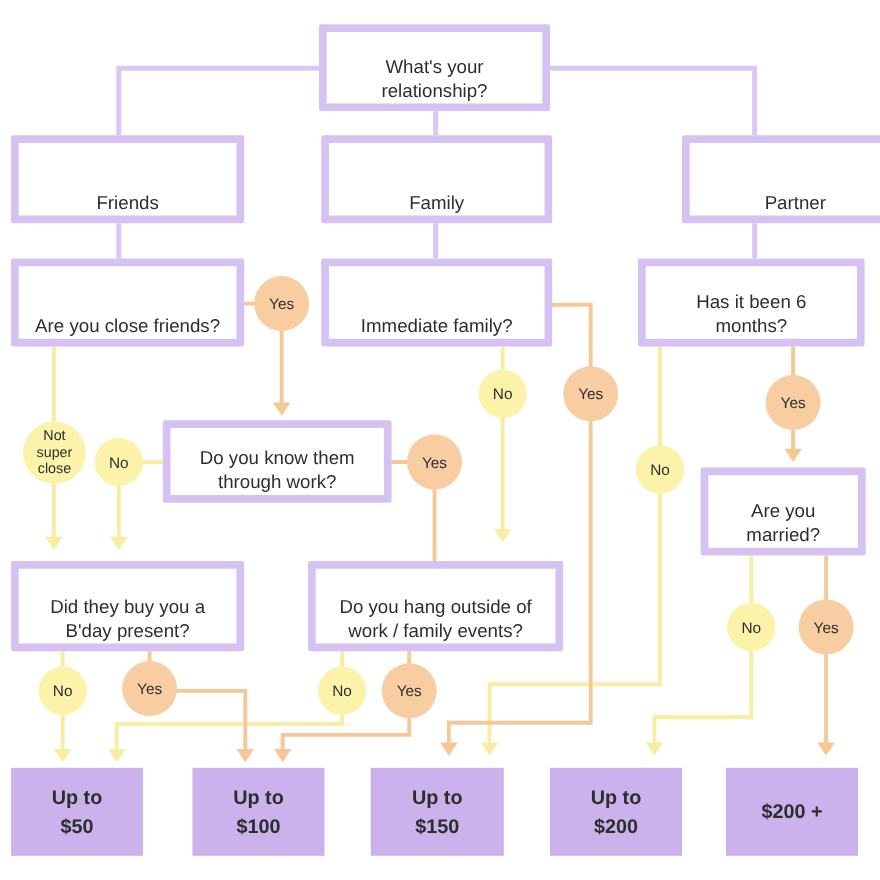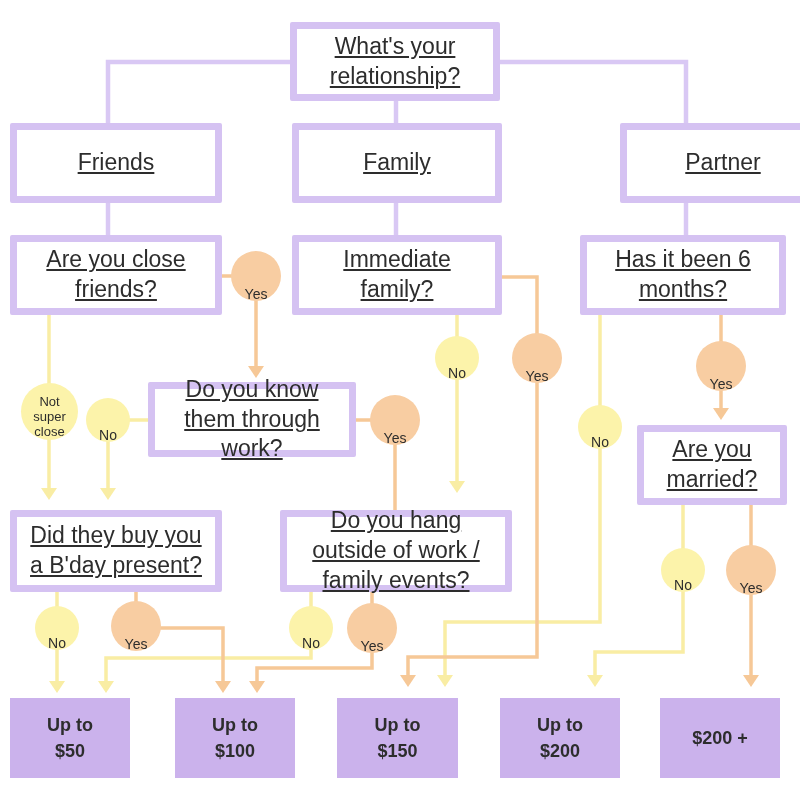--- a/index.html
+++ b/index.html
@@ -14,34 +14,33 @@
   }
   html,body{margin:0;padding:0;}
   body{
     width:800px;height:800px;position:relative;background:#ffffff;
     font-family:"Liberation Sans",sans-serif;color:var(--text);
     overflow:hidden;
   }
   #lines{position:absolute;left:0;top:0;width:800px;height:800px;}
   .qbox{
     position:absolute;background:#fff;border:7px solid var(--purple-border);
-    display:flex;align-items:center;justify-content:center;text-align:center;
-    font-size:23px;line-height:1.3;box-sizing:border-box;padding:0 11px;
+    display:flex;align-items:flex-end;justify-content:center;text-align:center;
+    font-size:17px;line-height:1.3;box-sizing:border-box;padding:0 11px;
     border-radius:2px;
-    text-decoration:underline;
   }
   .result{
     position:absolute;background:var(--purple-fill);
     display:flex;flex-direction:column;align-items:center;justify-content:center;
     text-align:center;font-weight:bold;font-size:18px;line-height:1.45;
     box-sizing:border-box;
   }
   .circle{
     position:absolute;border-radius:50%;
-    display:flex;align-items:flex-end;justify-content:center;text-align:center;
+    display:flex;align-items:center;justify-content:center;text-align:center;
     font-size:14px;box-sizing:border-box;line-height:1;
   }
   .circle.yellow{background:var(--yellow);}
   .circle.orange{background:var(--orange);}
   .circle.tiny{font-size:13px;line-height:1.15;}
   polyline{fill:none;stroke-linecap:butt;}
   .pl{stroke:var(--purple-line);stroke-width:4.5;}
   .yl{stroke:var(--yellow-line);stroke-width:3.5;}
   .ol{stroke:var(--orange-line);stroke-width:3.5;}
   .ya{fill:var(--yellow-line);}

